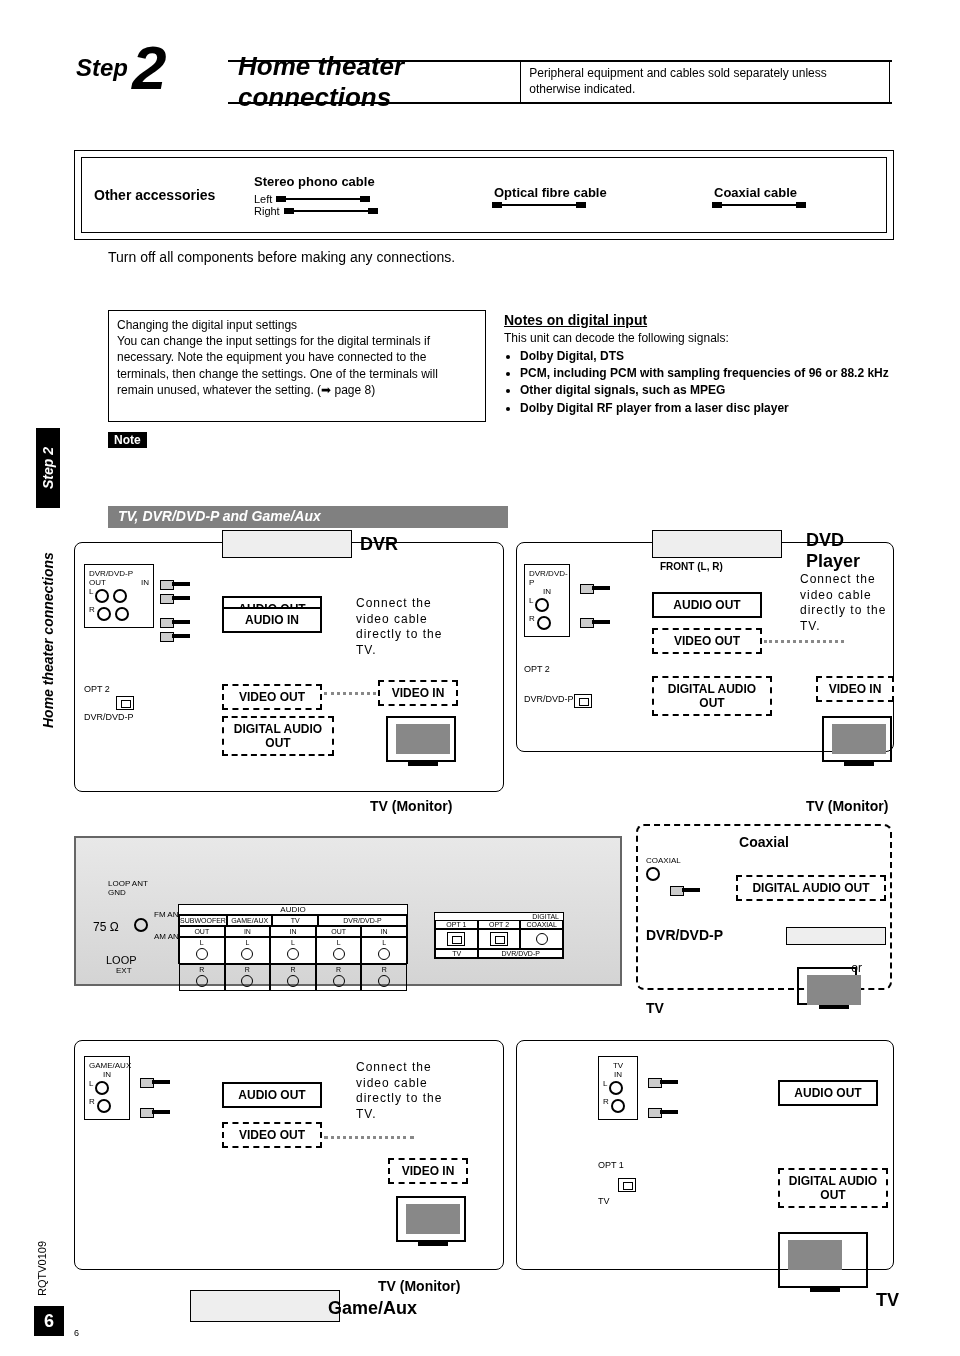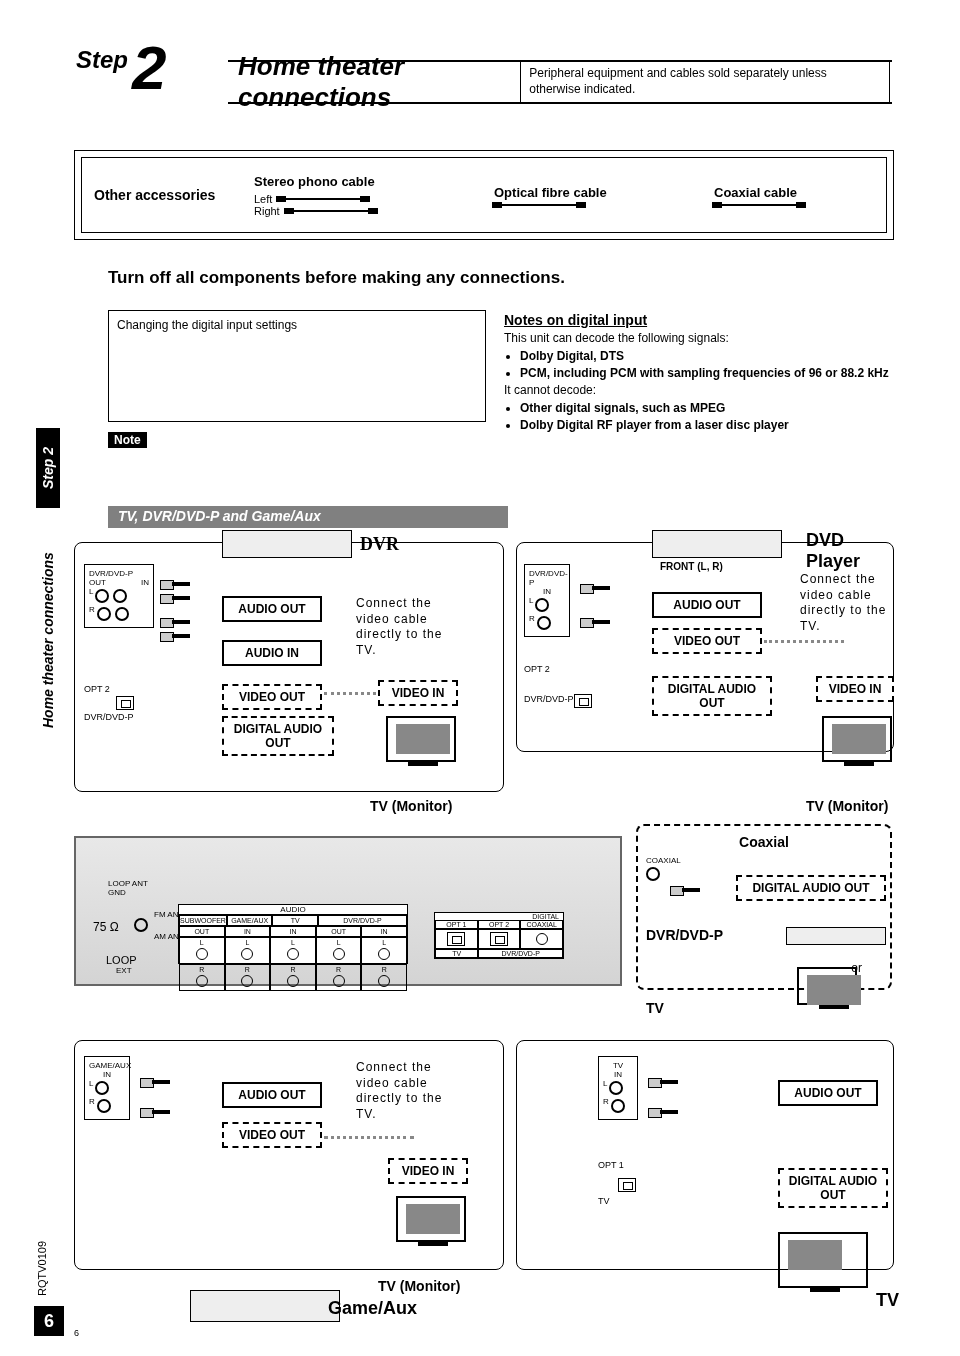--- a/index.html
+++ b/index.html
@@ -6,21 +6,21 @@
   body {
     font-family: Arial, Helvetica, sans-serif;
     width: 960px;
     background: #fff;
     color: #000;
     font-size: 12px;
     position: relative;
   }
   .page { position: relative; width: 960px; height: 1356px; }
   .step-word { font-style: italic; font-weight: bold; font-size: 24px; color:#000;}
-  .step-wrap { position:absolute; left:76px; top:46px; display:flex; align-items:flex-start; gap:4px;}
+  .step-wrap { position:absolute; left:76px; top:46px; display:flex; align-items:center; gap:4px;}
   .step-num { font-style: italic; font-weight: bold; font-size: 62px; color:#000; line-height:0.7;}
   .title-band {
     position: absolute; left: 228px; top: 60px; width: 664px; height: 44px;
     border-top: 2px solid #000; border-bottom: 2px solid #000;
     display: flex; align-items: center; justify-content: space-between;
   }
   .title-text { font-size: 26px; font-weight: bold; font-style: italic; margin-left: 10px;}
   .title-note { font-size: 12px; border: 1px solid #000; padding: 4px 8px; margin-right: 2px; line-height:1.3;}
   .accessories-box {
     position: absolute; left: 74px; top: 150px; width: 820px; height: 90px;
@@ -34,22 +34,22 @@
   .acc-item { display:flex; flex-direction:column; align-items:flex-start; margin-right:40px;}
   .acc-label { font-weight:bold; font-size:13px; margin-bottom:4px;}
   .cable-row { display:flex; align-items:center; gap:6px; font-size:11px;}
   .cable-line { display:inline-block; width:90px; height:2px; background:#000; position:relative;}
   .cable-line::before, .cable-line::after {
     content:''; position:absolute; width:10px; height:6px; background:#000; top:-2px;
   }
   .cable-line::before { left:-2px; }
   .cable-line::after { right:-2px; }
   .warn-text {
-    position: absolute; left: 108px; top: 266px; width: 780px;
-    font-weight: bold; font-size: 17px; line-height: 1.4;
+    position: absolute; left: 108px; top: 248px; width: 780px;
+    font-weight: normal; font-size: 14px; line-height: 1.4;
   }
   .info-box-left {
     position: absolute; left: 108px; top: 310px; width: 378px; height: 112px;
     border: 1px solid #000; padding: 6px 8px; font-size: 12px; line-height: 1.35;
   }
   .info-box-left .h { font-weight: normal; }
   .note-badge {
     position: absolute; left: 108px; top: 432px;
     background: #000; color: #fff; font-weight: bold; padding: 1px 6px; font-size: 12px;
   }
@@ -221,45 +221,45 @@
       </div>
     </div>
   </div>
 
   <div class="warn-text">
     <div>Turn off all components before making any connections.</div>
   </div>
 
   <div class="info-box-left">
     <div class="h">Changing the digital input settings</div>
+    <div>You can change the input settings for the digital terminals if necessary. Note the equipment you have connected to the terminals, then change the settings. One of the terminals will remain unused, whatever the setting. (➡ page 8)</div>
   </div>
   <div class="note-badge">Note</div>
 
   <div class="notes-right">
     <div class="h">Notes on digital input</div>
     <div>This unit can decode the following signals:</div>
     <ul>
       <li class="b">Dolby Digital, DTS</li>
       <li class="b">PCM, including PCM with sampling frequencies of 96 or 88.2 kHz</li>
     </ul>
-    <div>It cannot decode:</div>
     <ul>
       <li class="b">Other digital signals, such as MPEG</li>
       <li class="b">Dolby Digital RF player from a laser disc player</li>
     </ul>
   </div>
 
   <div class="side-tab">Step 2</div>
   <div class="side-tab2">Home theater connections</div>
 
   <div class="section-bar">TV, DVR/DVD-P and Game/Aux</div>
 
   <div class="dvr-box"></div>
   <div class="device-rect" style="left:222px; top:530px; width:130px; height:28px;"></div>
-  <div class="device-label" style="left:360px; top:534px;font-family:Liberation Serif, serif;">DVR</div>
+  <div class="device-label" style="left:360px; top:534px;">DVR</div>
 
   <div class="port-block" style="left:84px; top:564px; width:70px;">
     <div class="mini-label">DVR/DVD-P</div>
     <div style="display:flex; justify-content:space-between; font-size:8px;">
       <span>OUT</span>
       <span>IN</span>
     </div>
     <div style="display:flex;">
         <span class="mini-label">L</span>
         <span class="port-circle"></span>
@@ -274,21 +274,21 @@
   <div style="position:absolute; left:84px; top:684px; font-size:9px;">OPT 2</div>
   <div class="opt-port" style="left:116px; top:696px;"></div>
   <div style="position:absolute; left:84px; top:712px; font-size:9px;">DVR/DVD-P</div>
 
   <span style="position:absolute; left:160px; top:580px;" class="rca-plug"></span>
   <span style="position:absolute; left:160px; top:594px;" class="rca-plug"></span>
   <span style="position:absolute; left:160px; top:618px;" class="rca-plug"></span>
   <span style="position:absolute; left:160px; top:632px;" class="rca-plug"></span>
 
   <div class="solid-box" style="left:222px; top:596px; width:100px;">AUDIO OUT</div>
-  <div class="solid-box" style="left:222px; top:640px; width:100px;">AUDIO IN</div>
+  <div class="solid-box" style="left:222px; top:607px; width:100px;">AUDIO IN</div>
   <div class="dashed-box" style="left:222px; top:684px; width:100px;">VIDEO OUT</div>
   <div class="dashed-box" style="left:222px; top:716px; width:112px;">DIGITAL AUDIO OUT</div>
 
   <div class="connect-text" style="left:356px; top:596px;">Connect the video cable directly to the TV.</div>
   <div class="dashed-box" style="left:378px; top:680px; width:80px;">VIDEO IN</div>
   <div class="dotted-line-h" style="left:324px; top:692px; width:52px;"></div>
   <div class="tv-icon" style="left:386px; top:716px;">
       <div class="tv-stand"></div>
     </div>
   <div class="tv-mon" style="left:370px; top:798px;">TV (Monitor)</div>

